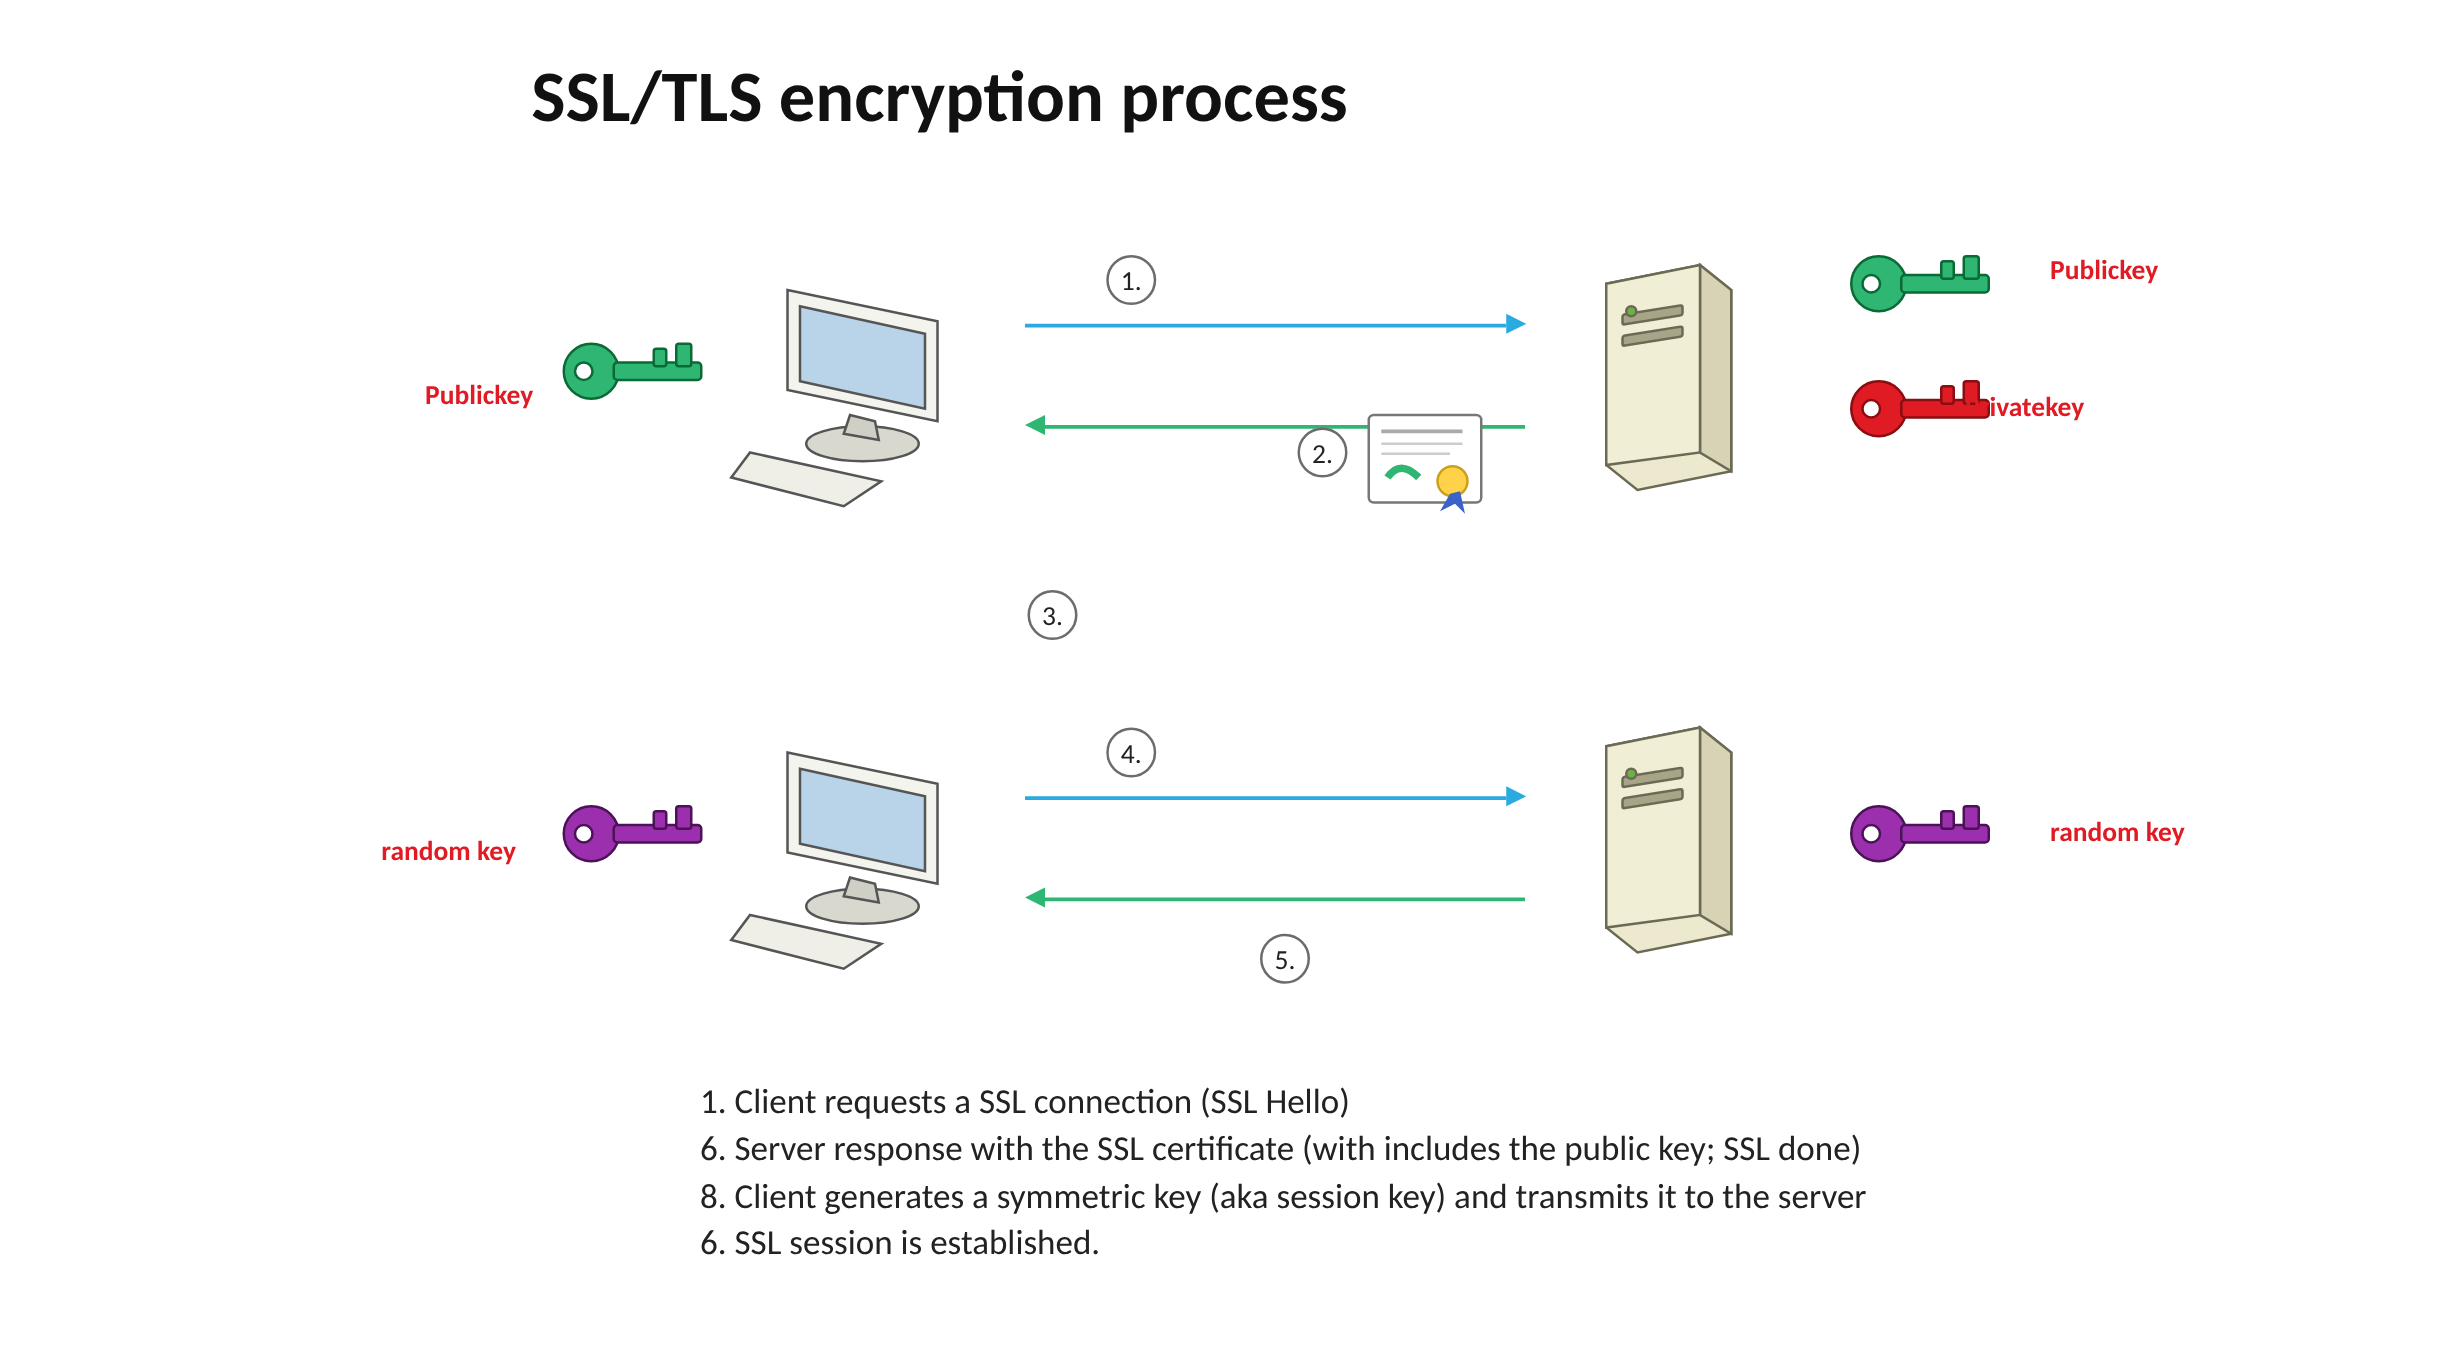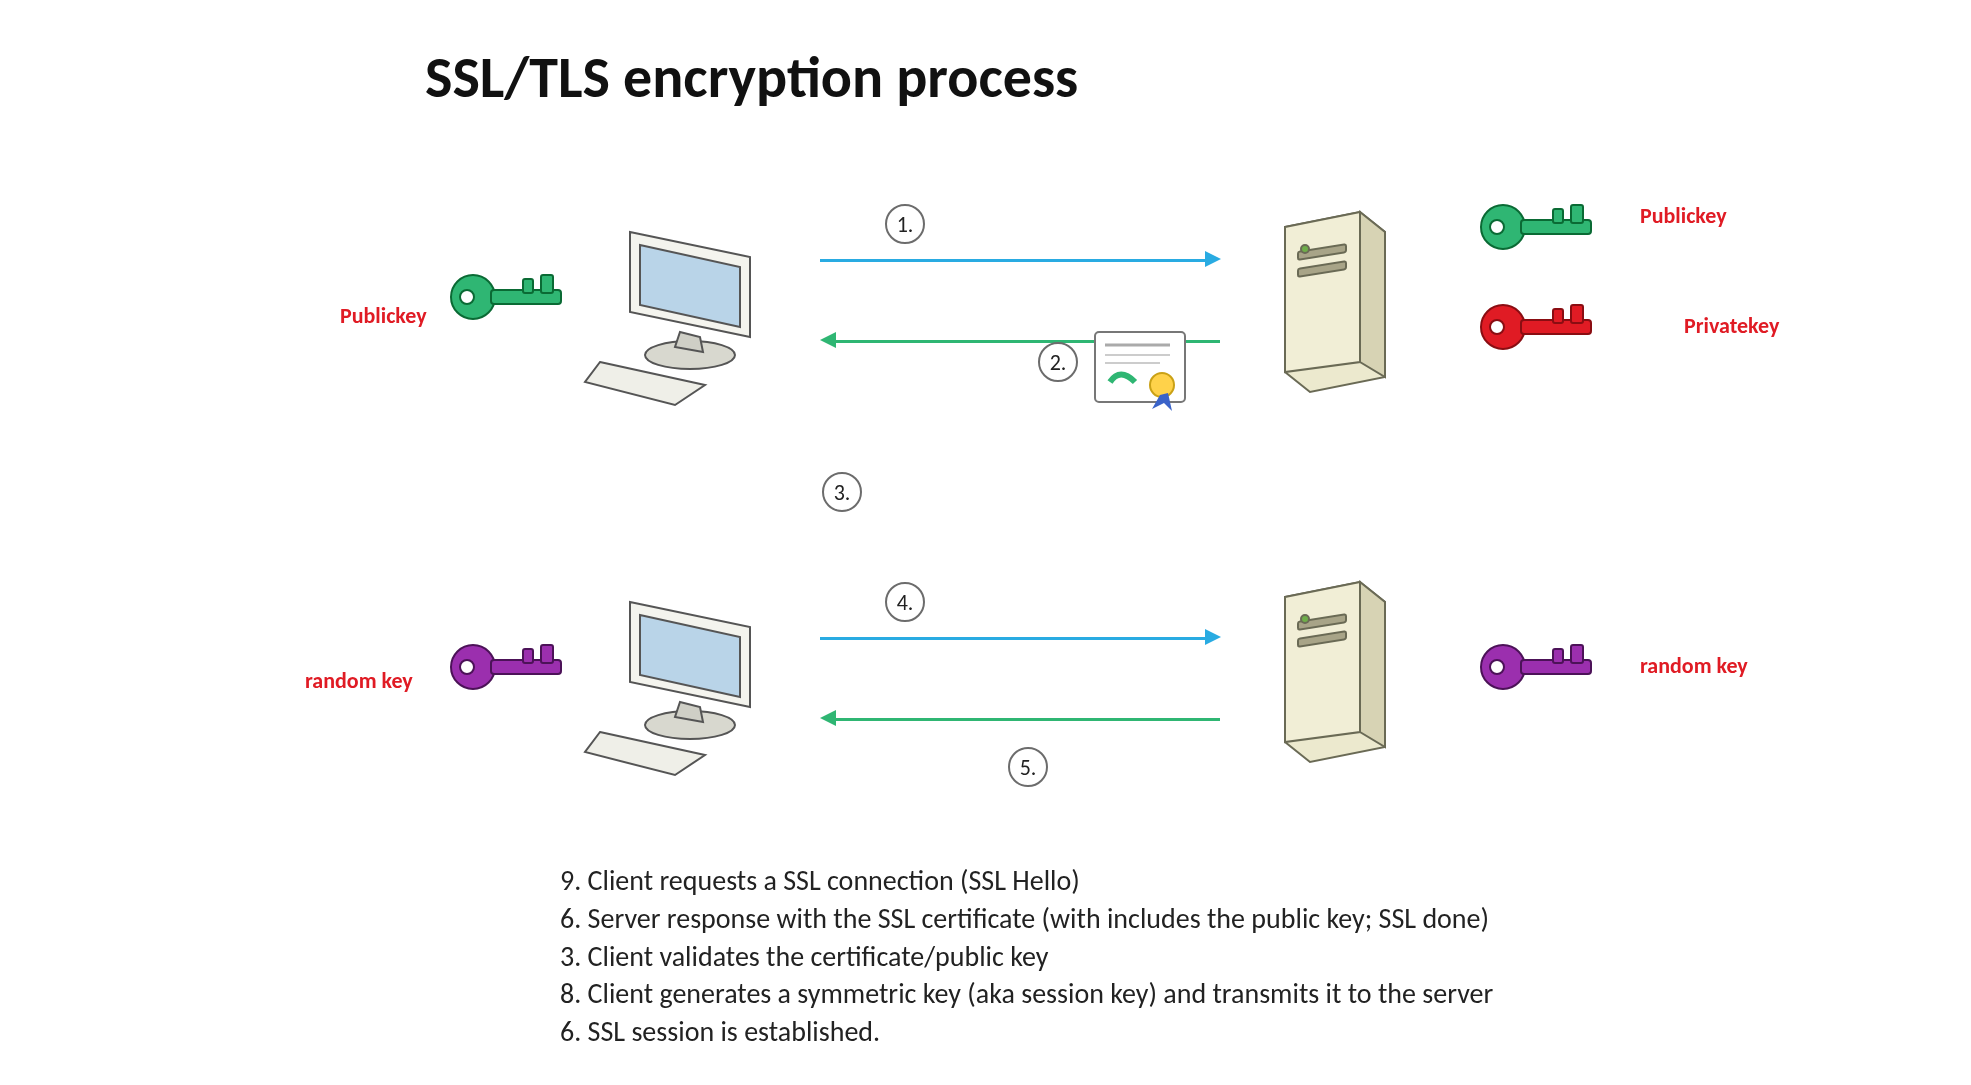--- a/index.html
+++ b/index.html
@@ -87,21 +87,21 @@
     <svg width="120" height="80" viewBox="0 0 120 80">
       <g fill="#e01b24" stroke="#8a0d12" stroke-width="2">
         <circle cx="28" cy="40" r="22"></circle>
         <circle cx="22" cy="40" r="7" fill="#fff" stroke="#8a0d12"></circle>
         <rect x="46" y="33" width="70" height="14" rx="3"></rect>
         <rect x="96" y="18" width="12" height="18" rx="2"></rect>
         <rect x="78" y="22" width="10" height="14" rx="2"></rect>
       </g>
     </svg>
   </div>
-  <div class="lbl red" style="left:1684px;top:300px">Privatekey</div>
+  <div class="lbl red" style="left:1572px;top:300px">Privatekey</div>
 
   <div class="arrow" style="left:820px;top:247px;width:400px">
     <div class="arrow-line" style="left:0;top:0;width:385px;border-top-color:#29abe2"></div>
     <div class="arrow-head" style="left:385px;top:-8px;border-width:8px 0 8px 16px;border-color:transparent transparent transparent #29abe2"></div>
   </div>
   <div class="step-circle" style="left:885px;top:192px">1.</div>
 
   <div class="arrow" style="left:820px;top:328px;width:400px">
     <div class="arrow-line" style="left:15px;top:0;width:385px;border-top-color:#2fb673"></div>
     <div class="arrow-head" style="left:0;top:-8px;border-width:8px 16px 8px 0;border-color:transparent #2fb673 transparent transparent"></div>
@@ -179,20 +179,19 @@
   </div>
   <div class="step-circle" style="left:885px;top:570px">4.</div>
 
   <div class="arrow" style="left:820px;top:706px;width:400px">
     <div class="arrow-line" style="left:15px;top:0;width:385px;border-top-color:#2fb673"></div>
     <div class="arrow-head" style="left:0;top:-8px;border-width:8px 16px 8px 0;border-color:transparent #2fb673 transparent transparent"></div>
   </div>
   <div class="step-circle" style="left:1008px;top:735px">5.</div>
 
   <div class="legend">
-    <div>9. Client requests a SSL connection (SSL Hello)</div>
+    <div>1. Client requests a SSL connection (SSL Hello)</div>
     <div>6. Server response with the SSL certificate (with includes the public key; SSL done)</div>
-    <div>3. Client validates the certificate/public key</div>
     <div>8. Client generates a symmetric key (aka session key) and transmits it to the server</div>
     <div>6. SSL session is established.</div>
   </div>
 
 </div>
 
 </body></html>

